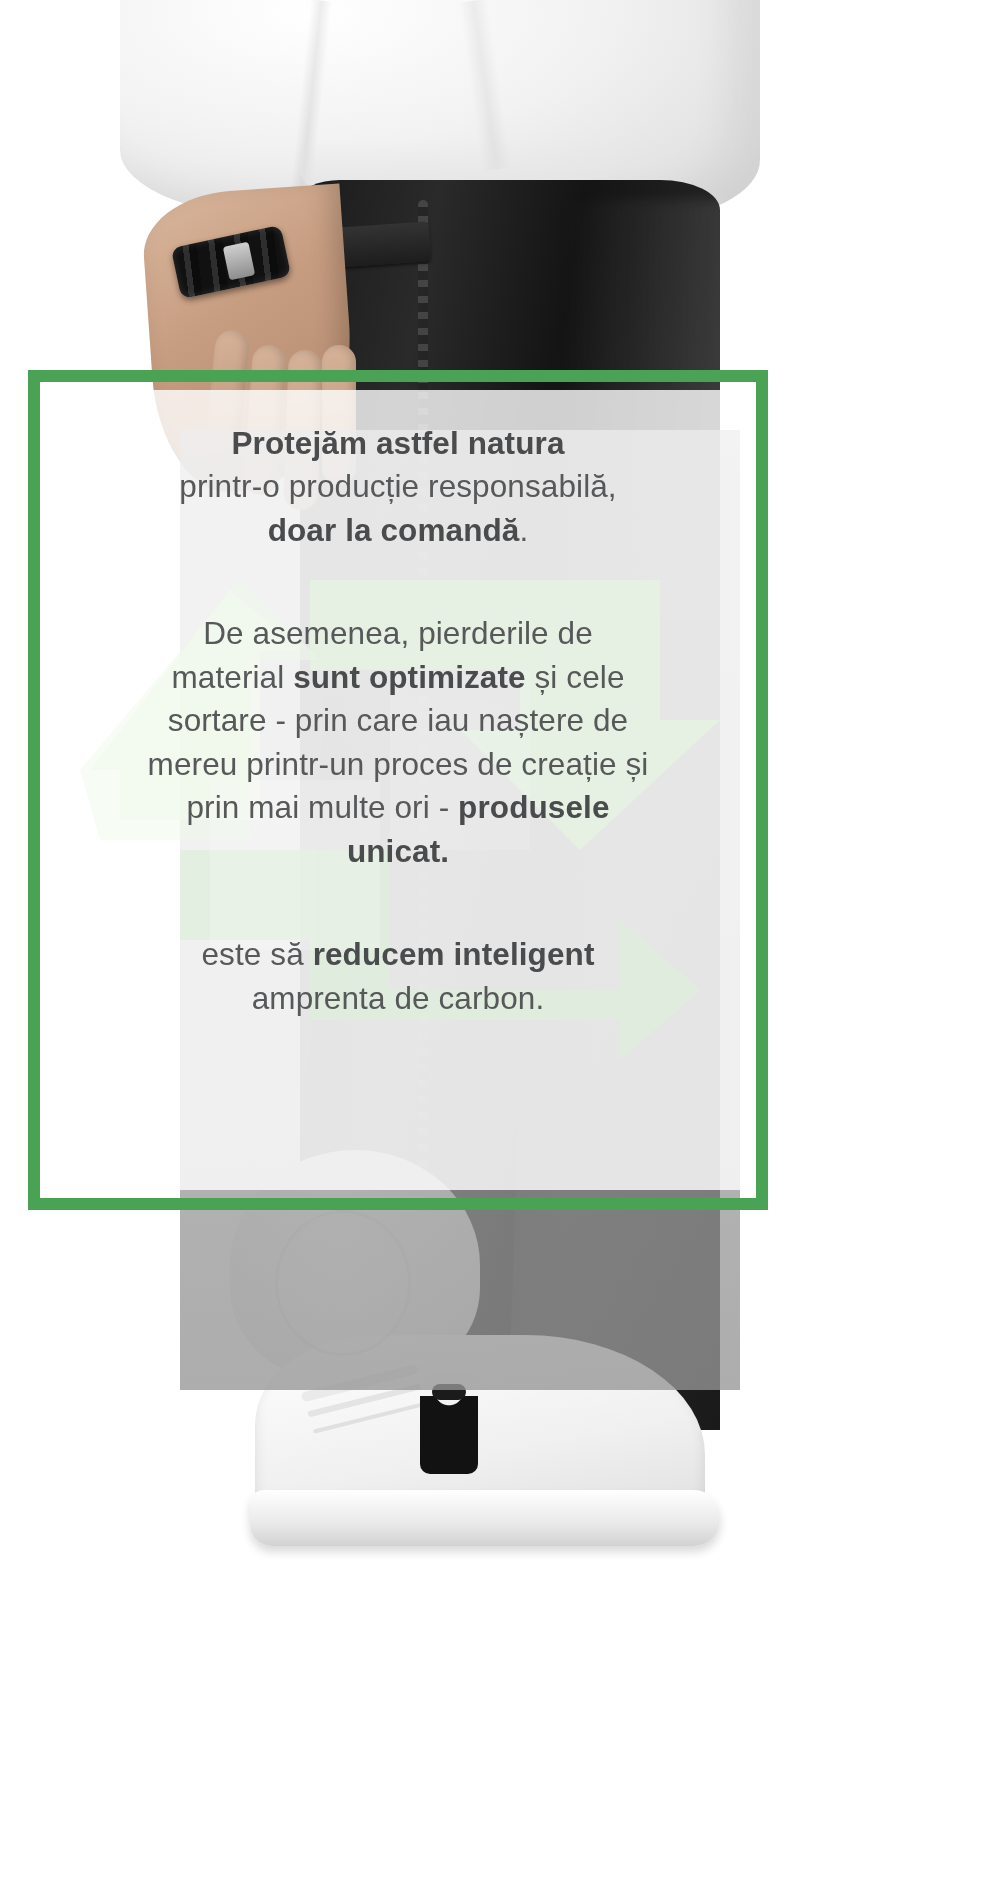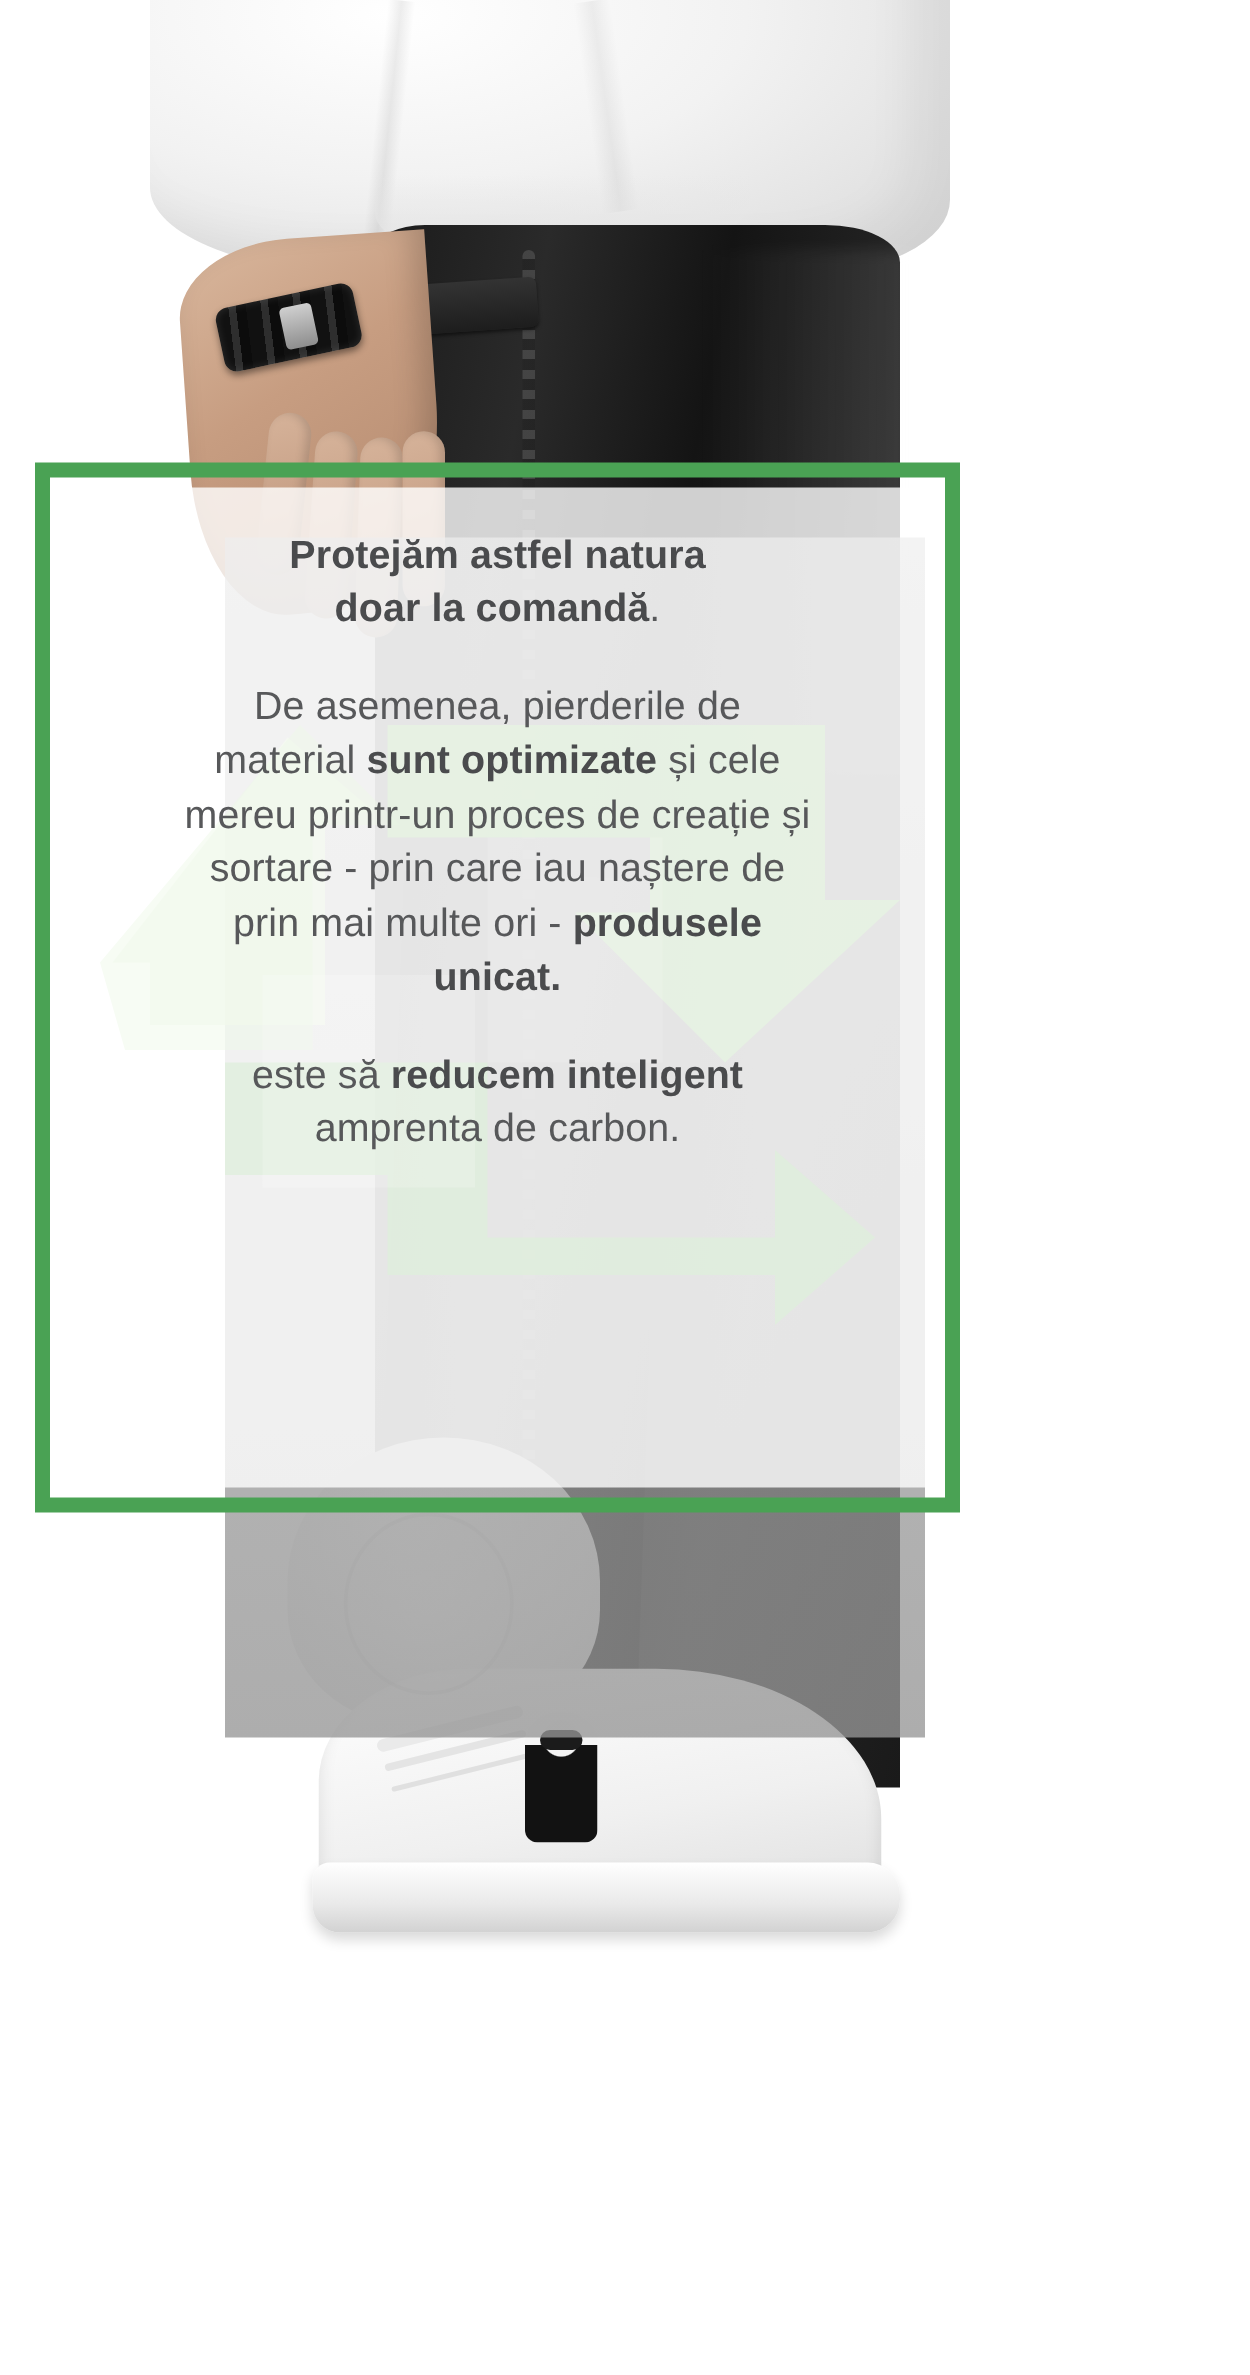--- a/index.html
+++ b/index.html
@@ -289,21 +289,21 @@
     align-items: center;
     text-align: center;
     color: #57585a;
     font-size: 31.5px;
     line-height: 1.38;
     padding: 18px 28px 0 28px;
     box-sizing: border-box;
     letter-spacing: 0.1px;
   }
   .para { width: 100%; }
-  .para + .para { margin-top: 34px; }
+  .para + .para { margin-top: 60px; }
   .b { font-weight: 700; color: #4a4b4d; }
   .lead { display: block; }
 </style>
 </head>
 <body>
 
 <div id="stage">
 
   <div class="photo">
 
@@ -349,28 +349,29 @@
     <polygon points="330,150 470,150 470,330 330,330" fill="#ffffff" opacity="0.12"></polygon>
   </svg>
 
   <div class="card-inner"></div>
   <div class="card-frame"></div>
 
   <div class="card-text">
 
     <div class="para">
       <span class="lead"><span class="b">Protejăm astfel natura</span></span>
+      <span class="lead"><span>printr-o producție responsabilă,</span></span>
       <span class="lead"><span class="b">doar la comandă</span><span>.</span></span>
     </div>
 
     <div class="para">
       <span class="lead"><span>De asemenea, pierderile de</span></span>
       <span class="lead"><span>material </span><span class="b">sunt optimizate</span><span> și cele</span></span>
+      <span class="lead"><span>sortare - prin care iau naștere de</span></span>
       <span class="lead"><span>mereu printr-un proces de creație și</span></span>
-      <span class="lead"><span>sortare - prin care iau naștere de</span></span>
       <span class="lead"><span>prin mai multe ori - </span><span class="b">produsele</span></span>
       <span class="lead"><span class="b">unicat.</span></span>
     </div>
 
     <div class="para">
       <span class="lead"><span>este să </span><span class="b">reducem inteligent</span></span>
       <span class="lead"><span>amprenta de carbon.</span></span>
     </div>
 
   </div>

